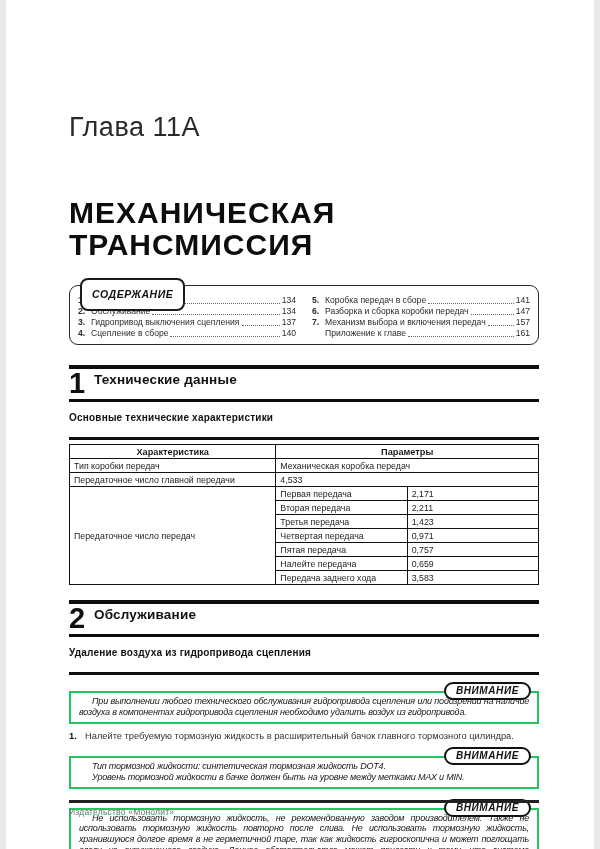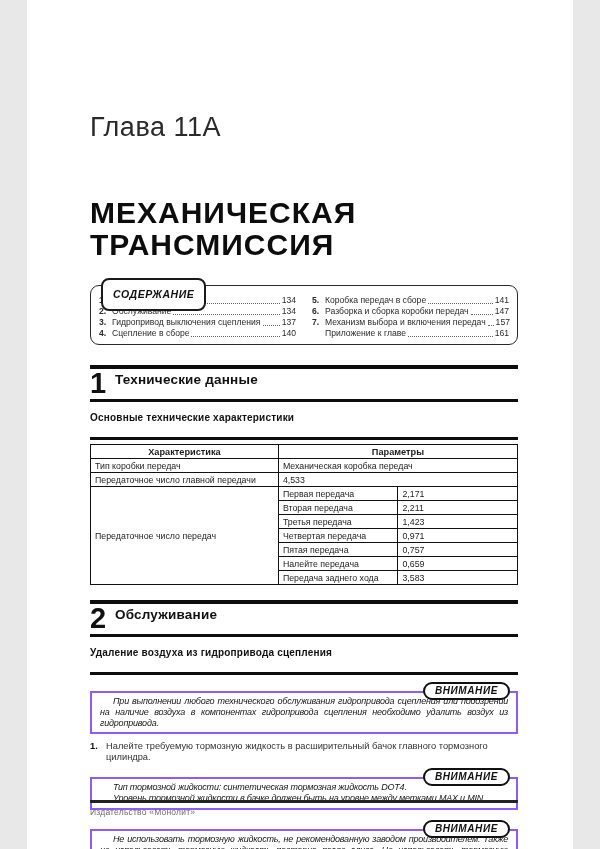--- a/index.html
+++ b/index.html
@@ -1,18 +1,18 @@
 <!DOCTYPE html>
 <html><head>
 <meta charset="utf-8">
 <style>
   * { margin:0; padding:0; box-sizing:border-box; }
   html,body { background:#e8e8e8; }
   .page {
-    position:relative; width:546px; height:849px; background:#ffffff;
+    position:relative; width:588px; height:849px; background:#ffffff;
     font-family:"Liberation Sans", sans-serif; color:#111; overflow:hidden;
     margin:0 auto;
   }
   .content { position:absolute; left:63px; right:55px; top:0; }
 
   .chapter { margin-top:112px; font-size:27px; line-height:30px; font-weight:400; color:#2a2a2a; letter-spacing:0.5px; }
 
   .main-title { margin-top:55px; font-size:30px; line-height:32px; font-weight:bold; letter-spacing:1px; color:#0d0d0d; }
 
   
@@ -39,21 +39,21 @@
 
   
   table.spec { width:100%; border-collapse:collapse; margin-top:4px; font-size:8.8px; color:#1c1c1c; }
   table.spec td, table.spec th { border:1px solid #111; padding:1.5px 4px; line-height:10px; height:12px; }
   table.spec th { font-weight:bold; text-align:center; font-size:9.2px; }
   td.c { }
   td.lbl { text-align:left; }
   col.w1 { width:44%; } col.w2 { width:28%; } col.w3 { width:28%; }
 
   
-  .warn { position:relative; border:2px solid #8b5cf6; padding:3px 8px 4px 8px; }
+  .warn { position:relative; border:2px solid #22c55e; padding:3px 8px 4px 8px; }
   .warn .badge { position:absolute; top:-11px; right:6px; background:#fff; border:2px solid #111; border-radius:9px;
     padding:0 10px; font-size:10px; line-height:14px; font-weight:bold; font-style:italic; letter-spacing:0.6px; }
   .warn p { font-size:9px; line-height:10.8px; font-weight:normal; font-style:italic; text-align:justify;
     text-indent:13px; letter-spacing:-0.2px; color:#161616; }
   .warn.w1 { margin-top:16px; }
   .warn.w2 { margin-top:15px; }
   .warn.w3 { margin-top:19px; }
 
   .step { margin-top:7px; display:flex; font-size:9.3px; line-height:10.5px; color:#333; }
   .step .n { font-weight:bold; color:#111; width:16px; flex:none; }

